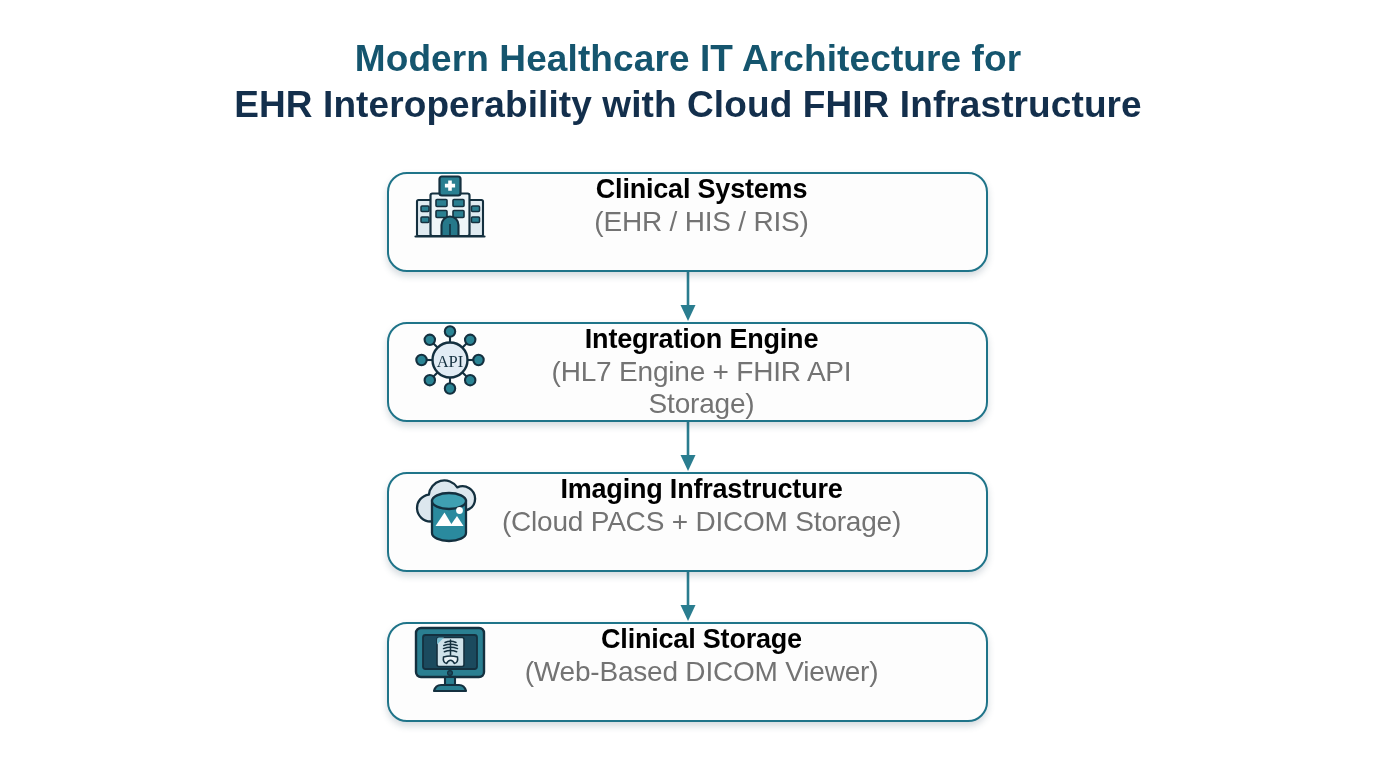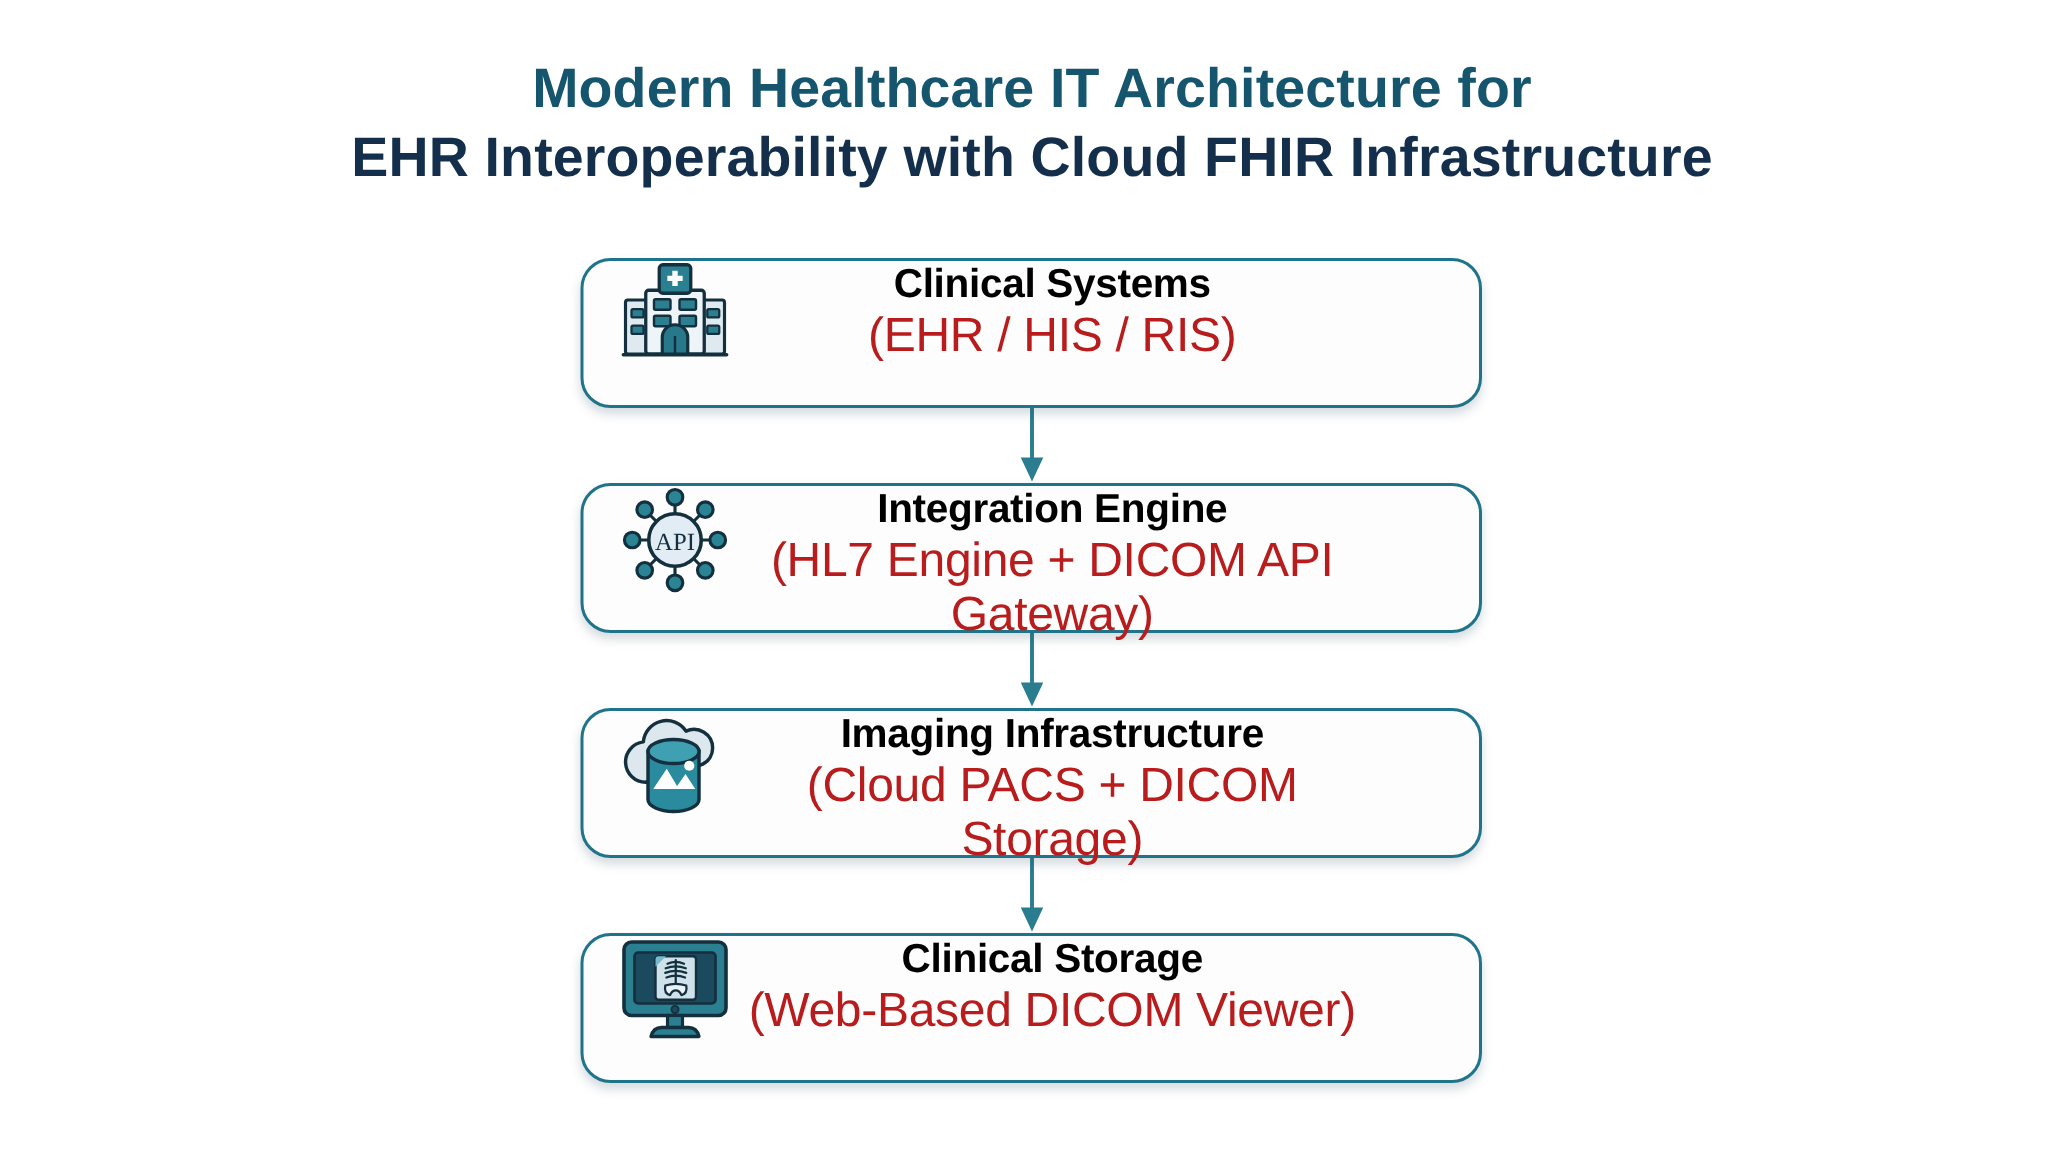--- a/index.html
+++ b/index.html
@@ -82,23 +82,23 @@
   }
   .node-title {
     display: block;
     font-size: 27px;
     font-weight: bold;
     color: #000000;
     letter-spacing: -0.2px;
   }
   .node-sub {
     display: block;
-    font-size: 32px;
+    font-size: 28px;
     font-weight: normal;
-    color: #b91c1c;
+    color: #737373;
     letter-spacing: -0.2px;
     margin-top: 2px;
   }
 
   .connector {
     width: 601px;
     height: 50px;
     display: flex;
     align-items: center;
     justify-content: center;
@@ -180,21 +180,21 @@
             <circle cx="57.2" cy="15.8" r="5.2"></circle>
             <circle cx="16.8" cy="56.2" r="5.2"></circle>
             <circle cx="57.2" cy="56.2" r="5.2"></circle>
           </g>
           <circle cx="37" cy="36" r="17.5" fill="#e2ecf4" stroke="#14303f" stroke-width="2.4"></circle>
           <text x="37" y="42.5" text-anchor="middle" font-family="'Liberation Serif', serif" font-size="16.5" fill="#14303f">API</text>
         </svg>
       </div>
       <div class="node-text">
         <span class="node-title">Integration Engine</span>
-        <span class="node-sub">(HL7 Engine + DICOM API Gateway)</span>
+        <span class="node-sub">(HL7 Engine + FHIR API Storage)</span>
       </div>
     </div>
 
     <div class="connector">
       <svg width="24" height="50" viewBox="0 0 24 50" aria-hidden="true">
         <line x1="12" y1="0" x2="12" y2="36" stroke="#2a7d8f" stroke-width="2.6"></line>
         <path d="M12 49 L4.5 33 L19.5 33 Z" fill="#2a7d8f"></path>
       </svg>
     </div>
 

